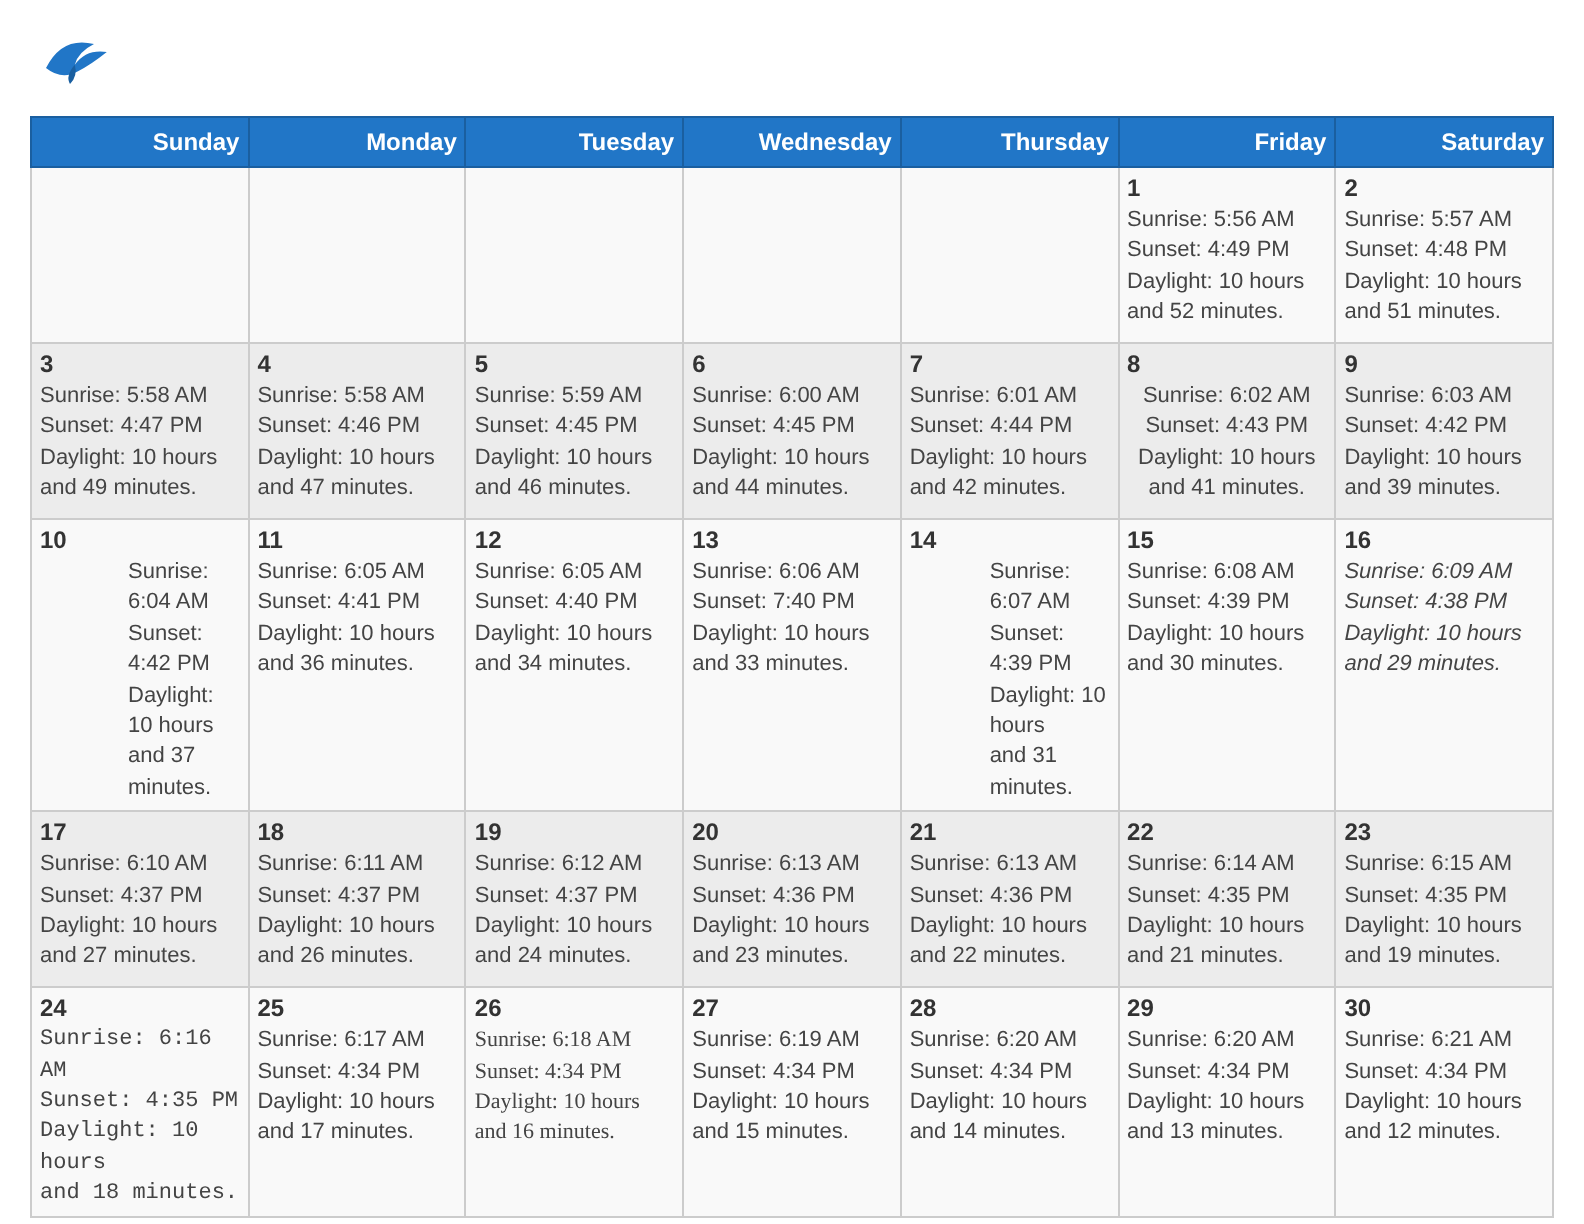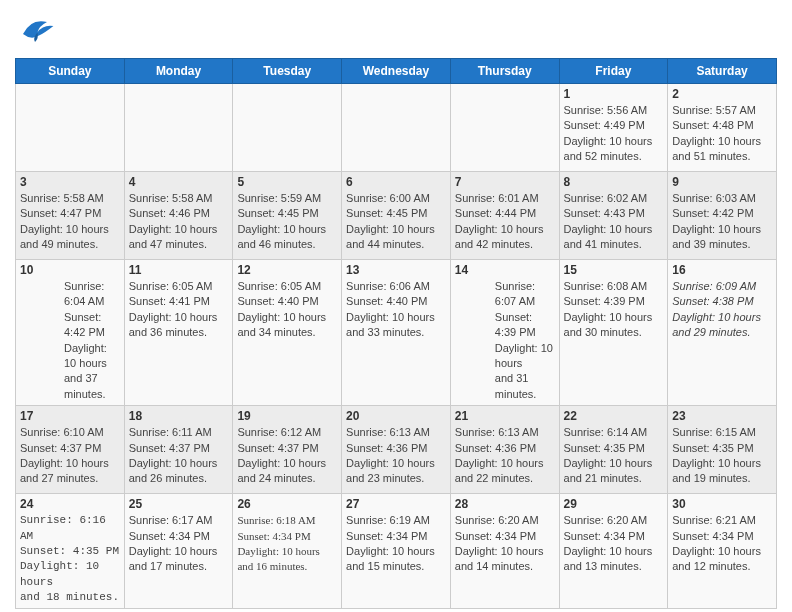--- a/index.html
+++ b/index.html
@@ -32,21 +32,21 @@
       width: 100%;
       border-collapse: collapse;
       table-layout: fixed;
     }
     thead tr th {
       background-color: #2176c7;
       color: #fff;
       font-size: 12px;
       font-weight: bold;
       padding: 5px 4px;
-      text-align: center;
+      text-align: right;
       border: 1px solid #1a5fa0;
     }
     tbody tr td {
       border: 1px solid #ccc;
       vertical-align: top;
       padding: 3px 4px;
       font-size: 10px;
       color: #333;
       min-height: 80px;
       height: 88px;
@@ -181,21 +181,21 @@
         </td>
         <td>
           <span class="day-number">7</span>
           <div class="day-info" style="white-space: pre-line;">Sunrise: 6:01 AM
 Sunset: 4:44 PM
 Daylight: 10 hours
 and 42 minutes.</div>
         </td>
         <td>
           <span class="day-number">8</span>
-          <div class="day-info" style="white-space: pre-line;">Sunrise: 6:02 AM
+          <div class="day-info" style="white-space: pre-line; text-align: center;">Sunrise: 6:02 AM
 Sunset: 4:43 PM
 Daylight: 10 hours
 and 41 minutes.</div>
         </td>
         <td>
           <span class="day-number">9</span>
           <div class="day-info" style="white-space: pre-line;">Sunrise: 6:03 AM
 Sunset: 4:42 PM
 Daylight: 10 hours
 and 39 minutes.</div>
@@ -219,21 +219,21 @@
         <td>
           <span class="day-number">12</span>
           <div class="day-info" style="white-space: pre-line;">Sunrise: 6:05 AM
 Sunset: 4:40 PM
 Daylight: 10 hours
 and 34 minutes.</div>
         </td>
         <td>
           <span class="day-number">13</span>
           <div class="day-info" style="white-space: pre-line;">Sunrise: 6:06 AM
-Sunset: 4:40 PM
+Sunset: 7:40 PM
 Daylight: 10 hours
 and 33 minutes.</div>
         </td>
         <td>
           <span class="day-number">14</span>
           <div class="day-info" style="white-space: pre-line; margin-left: 40px;">Sunrise: 6:07 AM
 Sunset: 4:39 PM
 Daylight: 10 hours
 and 31 minutes.</div>
         </td>

